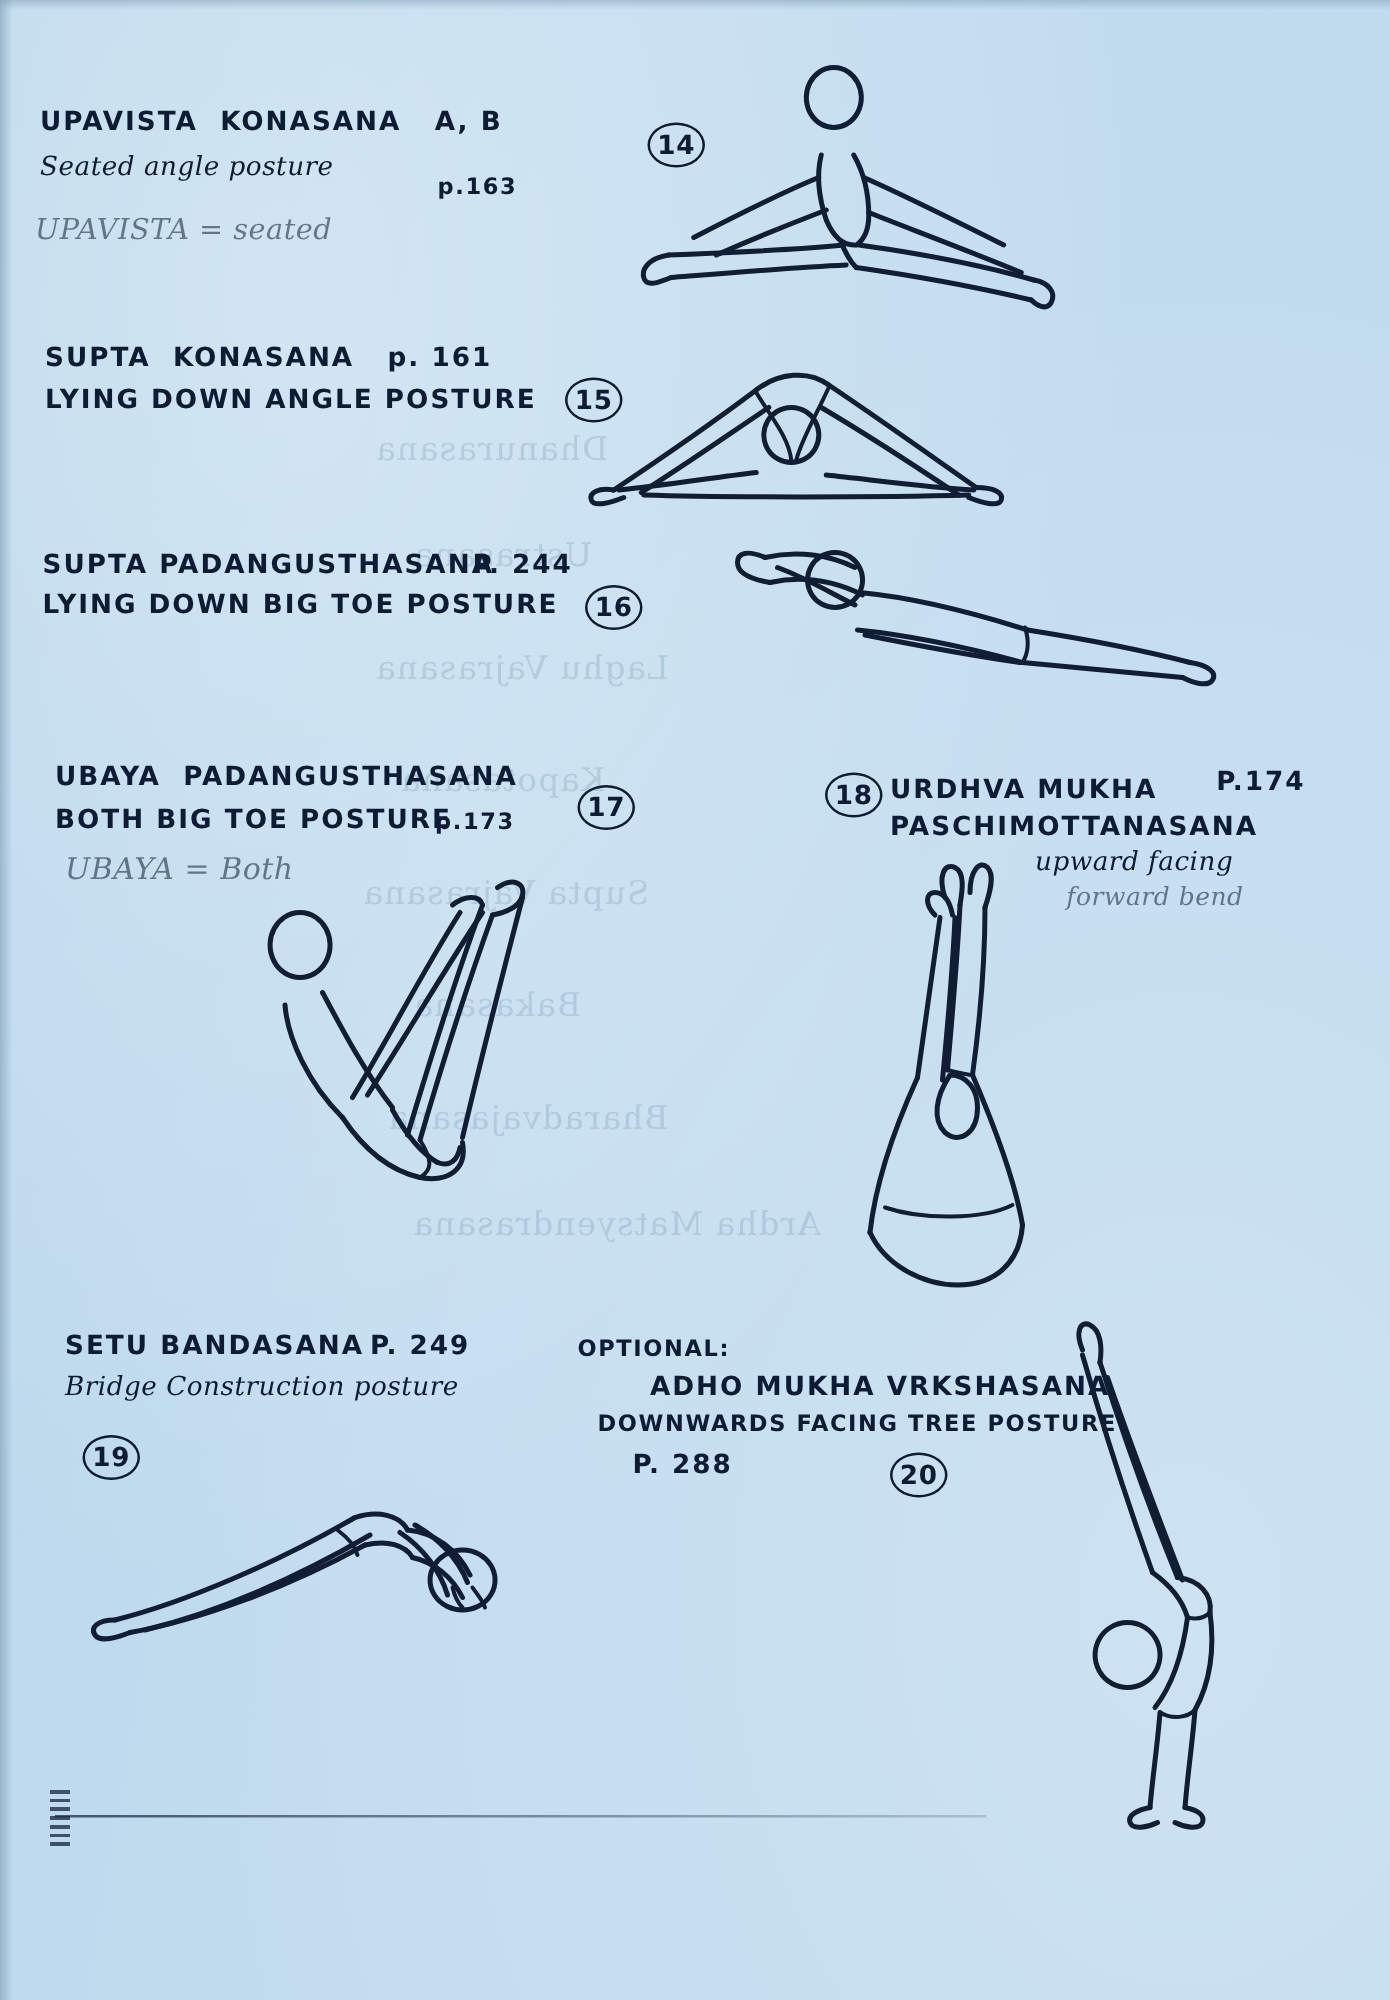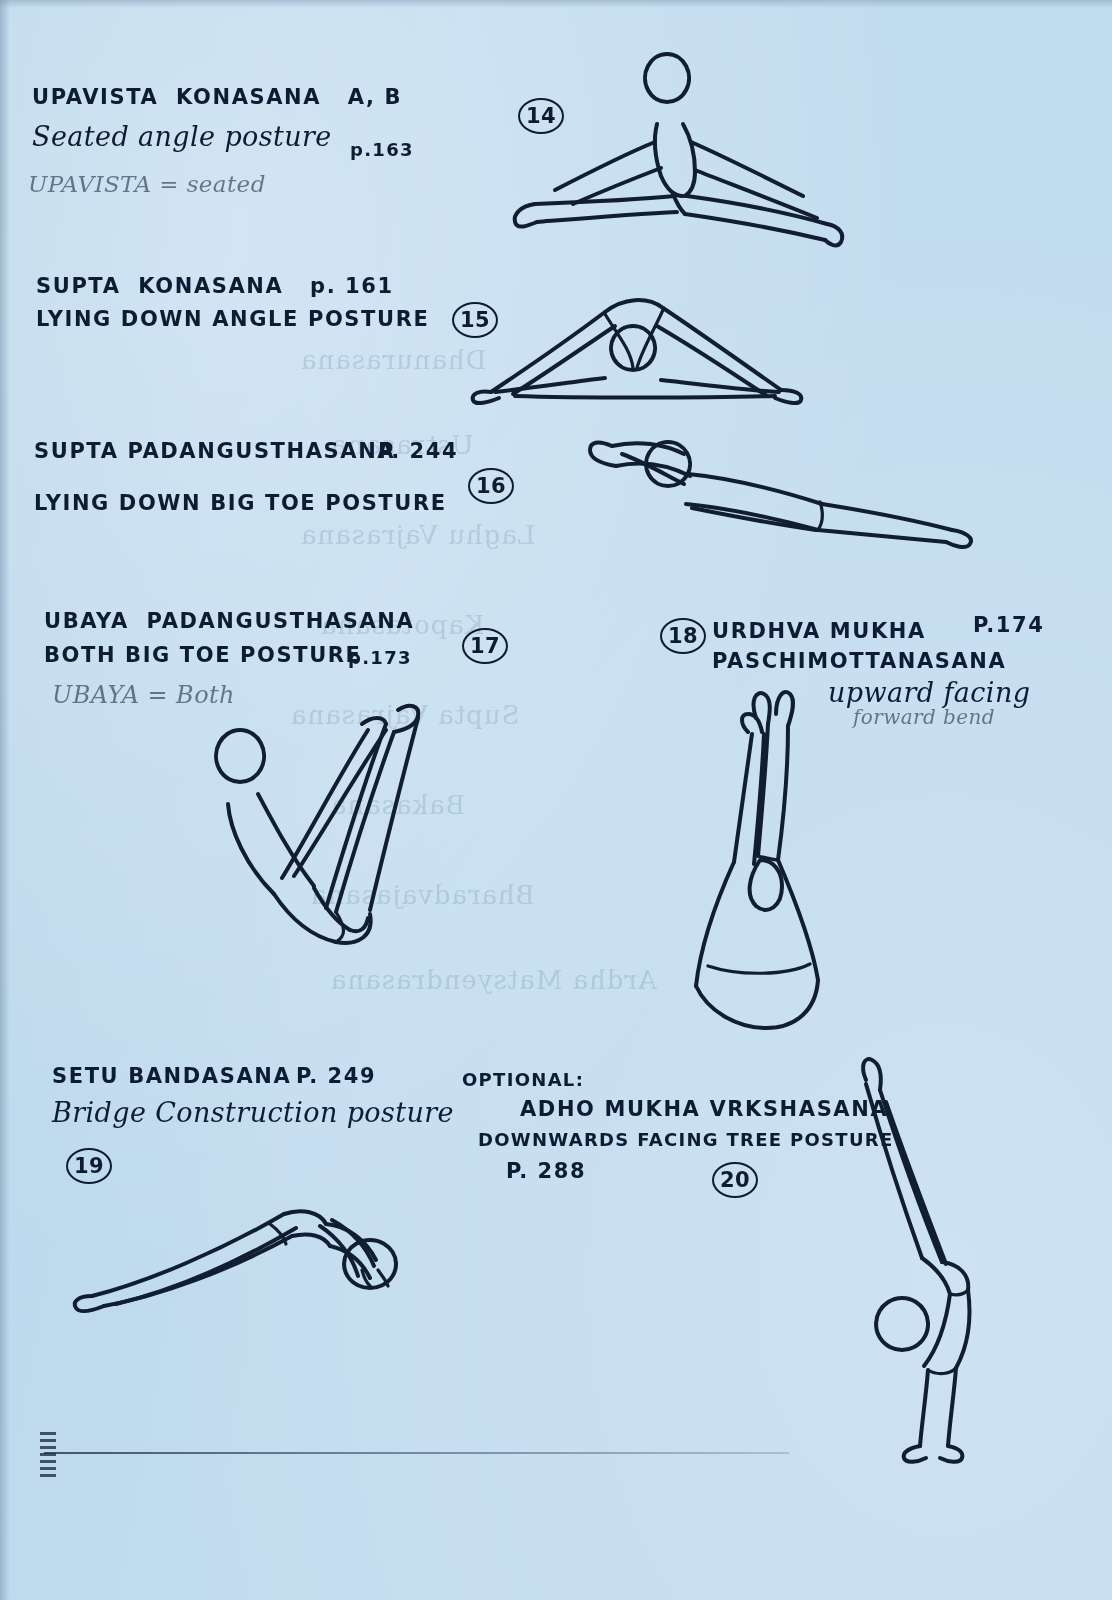--- a/index.html
+++ b/index.html
@@ -47,21 +47,21 @@
     font-weight: 600;
     letter-spacing: 1.3px;
     font-size: 18px;
     text-align: right;
   }
   .cursive {
     font-family: "DejaVu Serif", serif;
     font-style: italic;
     font-weight: 500;
     letter-spacing: 0.4px;
-    font-size: 27px;
+    font-size: 21px;
   }
   .faint {
     opacity: 0.55;
   }
   .title {
     font-family: "DejaVu Sans", sans-serif;
     font-weight: 600;
     letter-spacing: 2.6px;
     font-size: 27px;
   }
@@ -225,21 +225,21 @@
       <path class="stroke" d="M36,110 C24,108 16,112 18,118 C20,124 34,120 44,116"></path>
       <path class="stroke" d="M326,108 C340,108 348,112 346,118 C344,124 330,120 320,116"></path>
 
       <path class="stroke-thin" d="M150,32 C162,52 176,68 178,86"></path>
       <path class="stroke-thin" d="M208,28 C198,50 186,70 182,86"></path>
     </svg>
   </div>
 
   <div class="ink cap" style="left:34px; top:440px;">SUPTA PADANGUSTHASANA</div>
   <div class="ink cap" style="left:378px; top:440px;">P. 244</div>
-  <div class="ink cap" style="left:34px; top:472px;margin-top:20px;">LYING DOWN BIG TOE POSTURE</div>
+  <div class="ink cap" style="left:34px; top:472px;">LYING DOWN BIG TOE POSTURE</div>
   <div class="num" style="left:468px; top:468px;">16</div>
 
   <div class="fig" style="left:560px; top:418px;">
     <svg width="430" height="150" viewBox="0 0 430 150">
 
       <path class="stroke" d="M52,28 C78,22 104,26 124,36"></path>
       <path class="stroke" d="M56,48 C84,42 110,48 130,58"></path>
 
       <path class="stroke" d="M52,28 C38,22 30,24 30,32 C30,42 44,46 56,48"></path>
 

